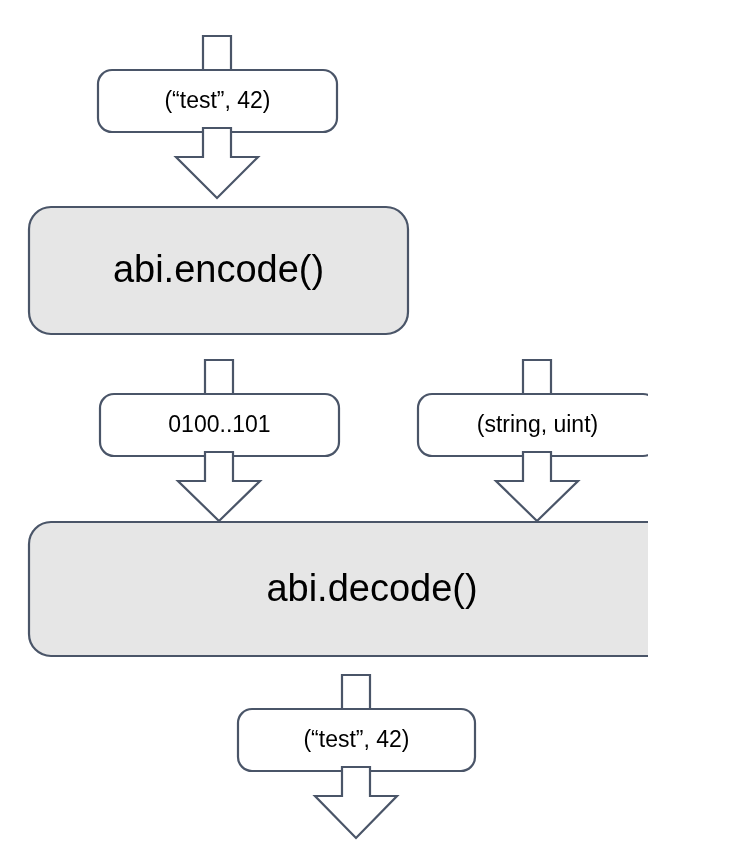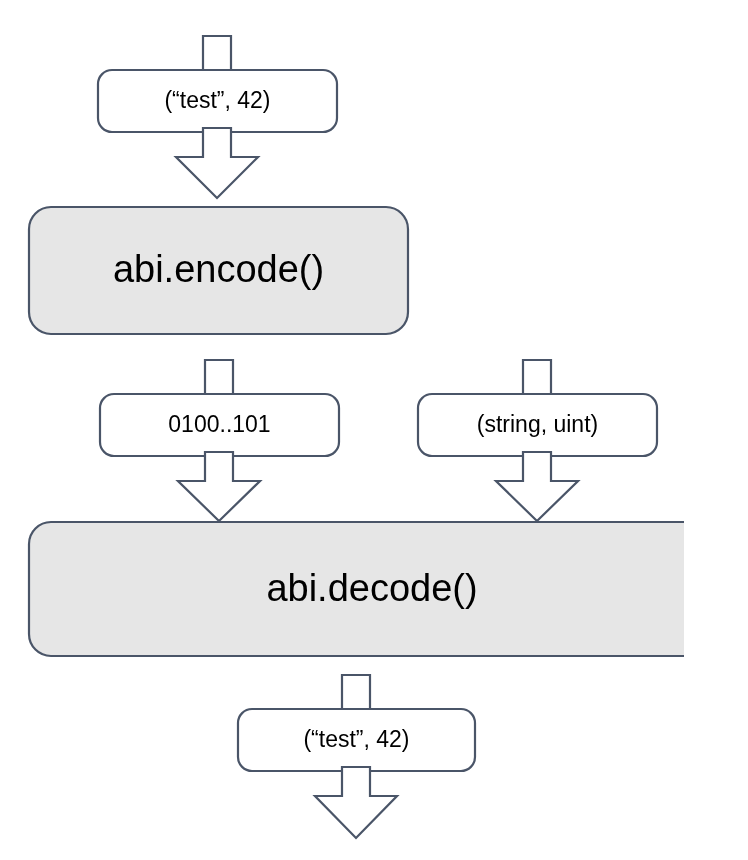--- a/index.html
+++ b/index.html
@@ -10,21 +10,20 @@
   }
   body {
     font-family: "Liberation Sans", sans-serif;
   }
   #diagram-canvas {
     position: relative;
     width: 648px;
     height: 860px;
     background: #ffffff;
     overflow: hidden;
-    padding-left: 36px;
   }
   #flow-svg {
     position: absolute;
     top: 0;
     left: 0;
     width: 748px;
     height: 860px;
     display: block;
   }
   .node-shape {

